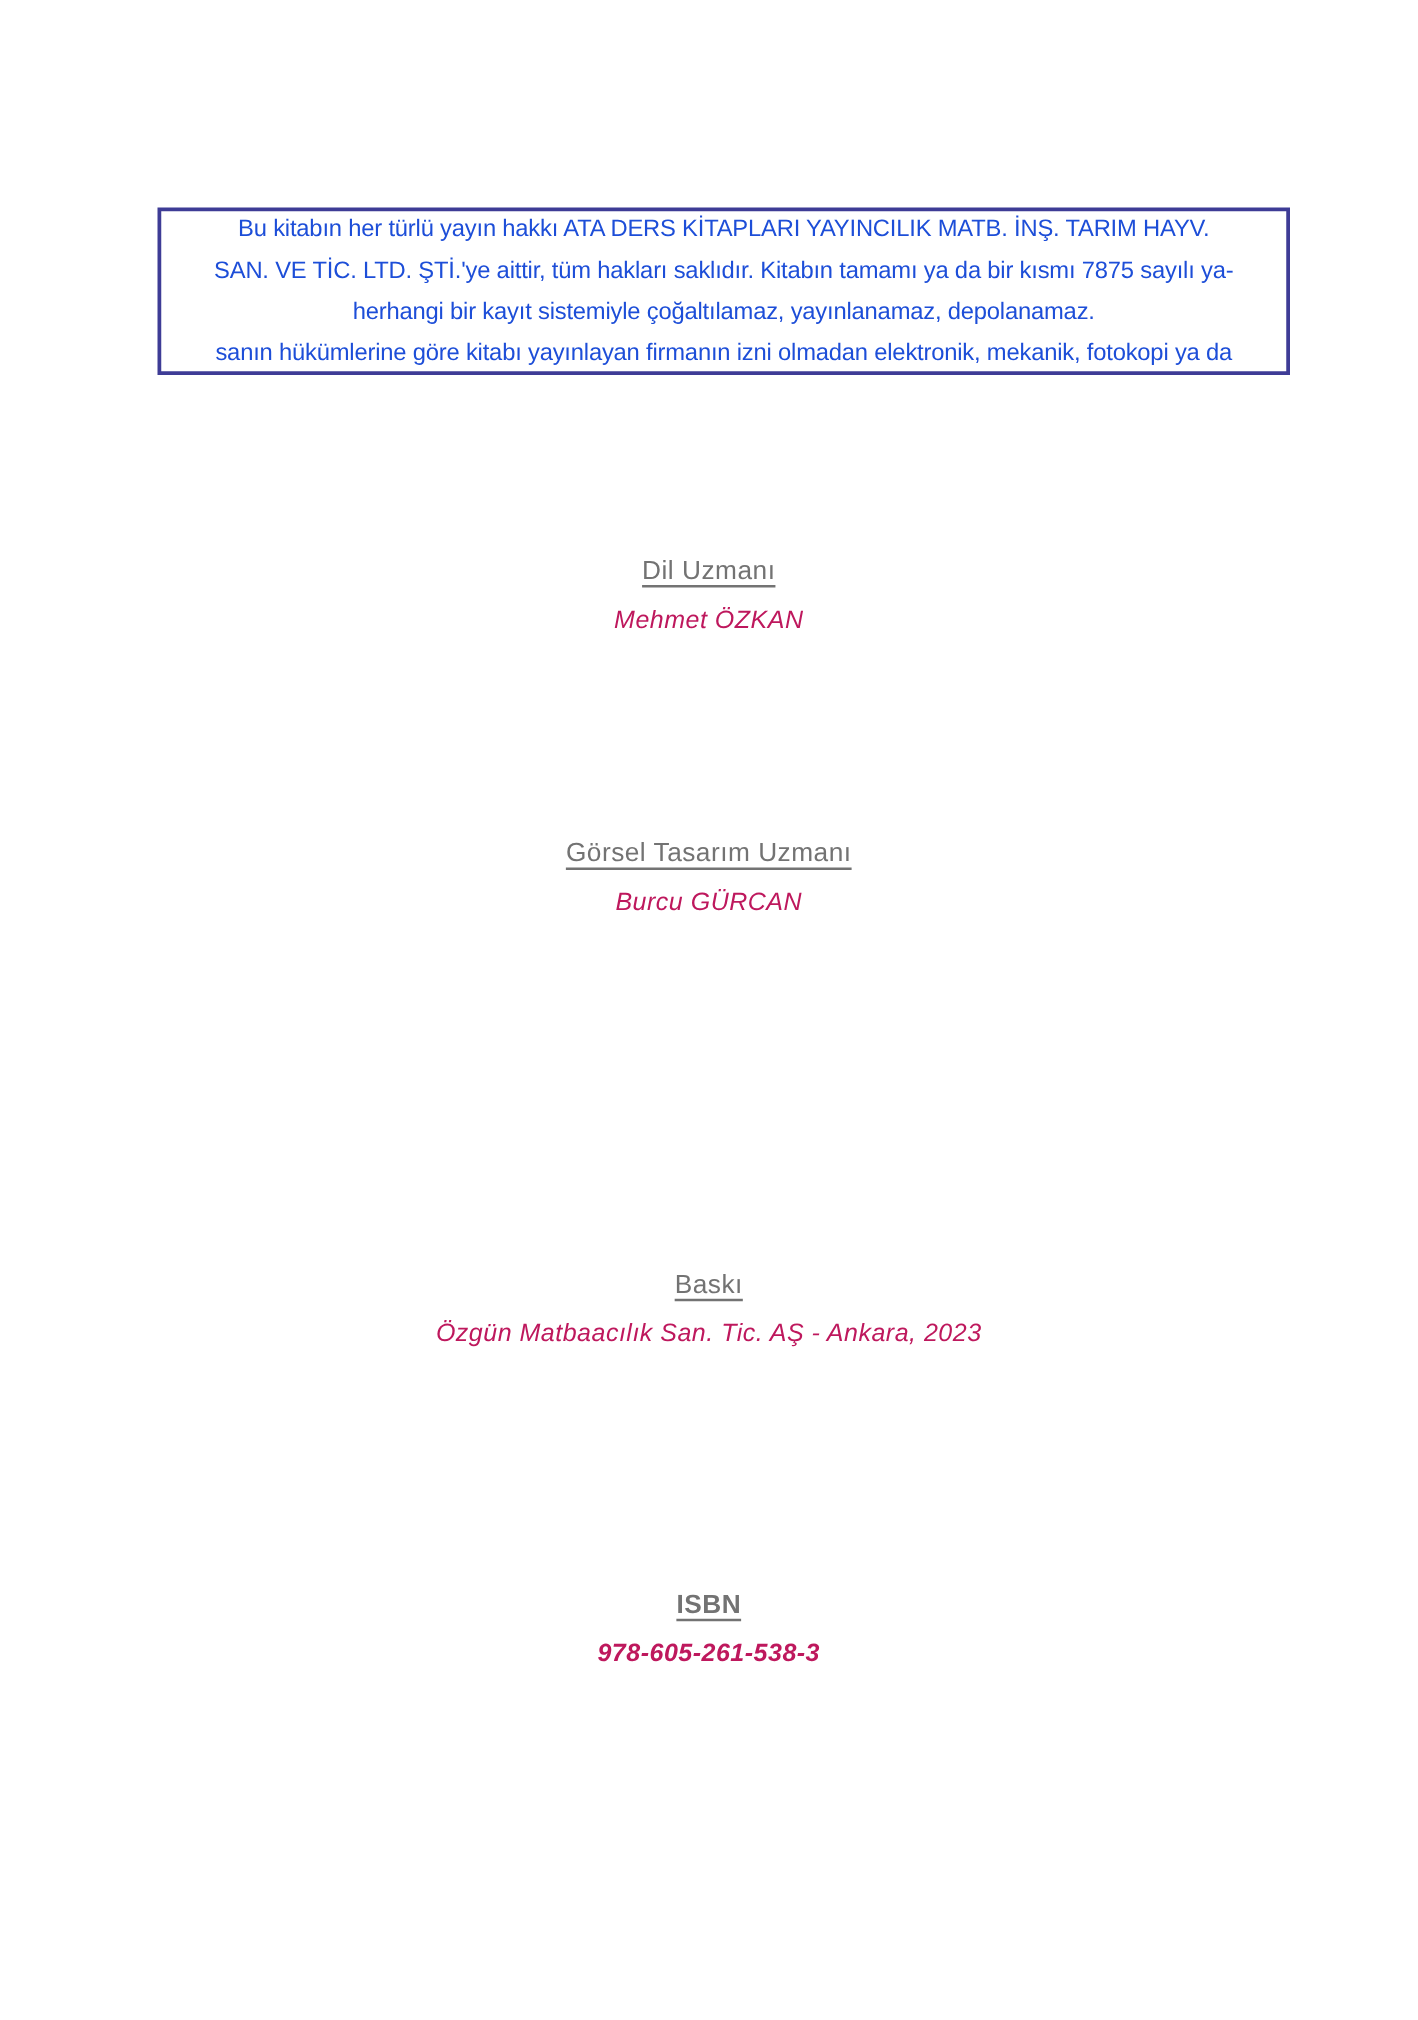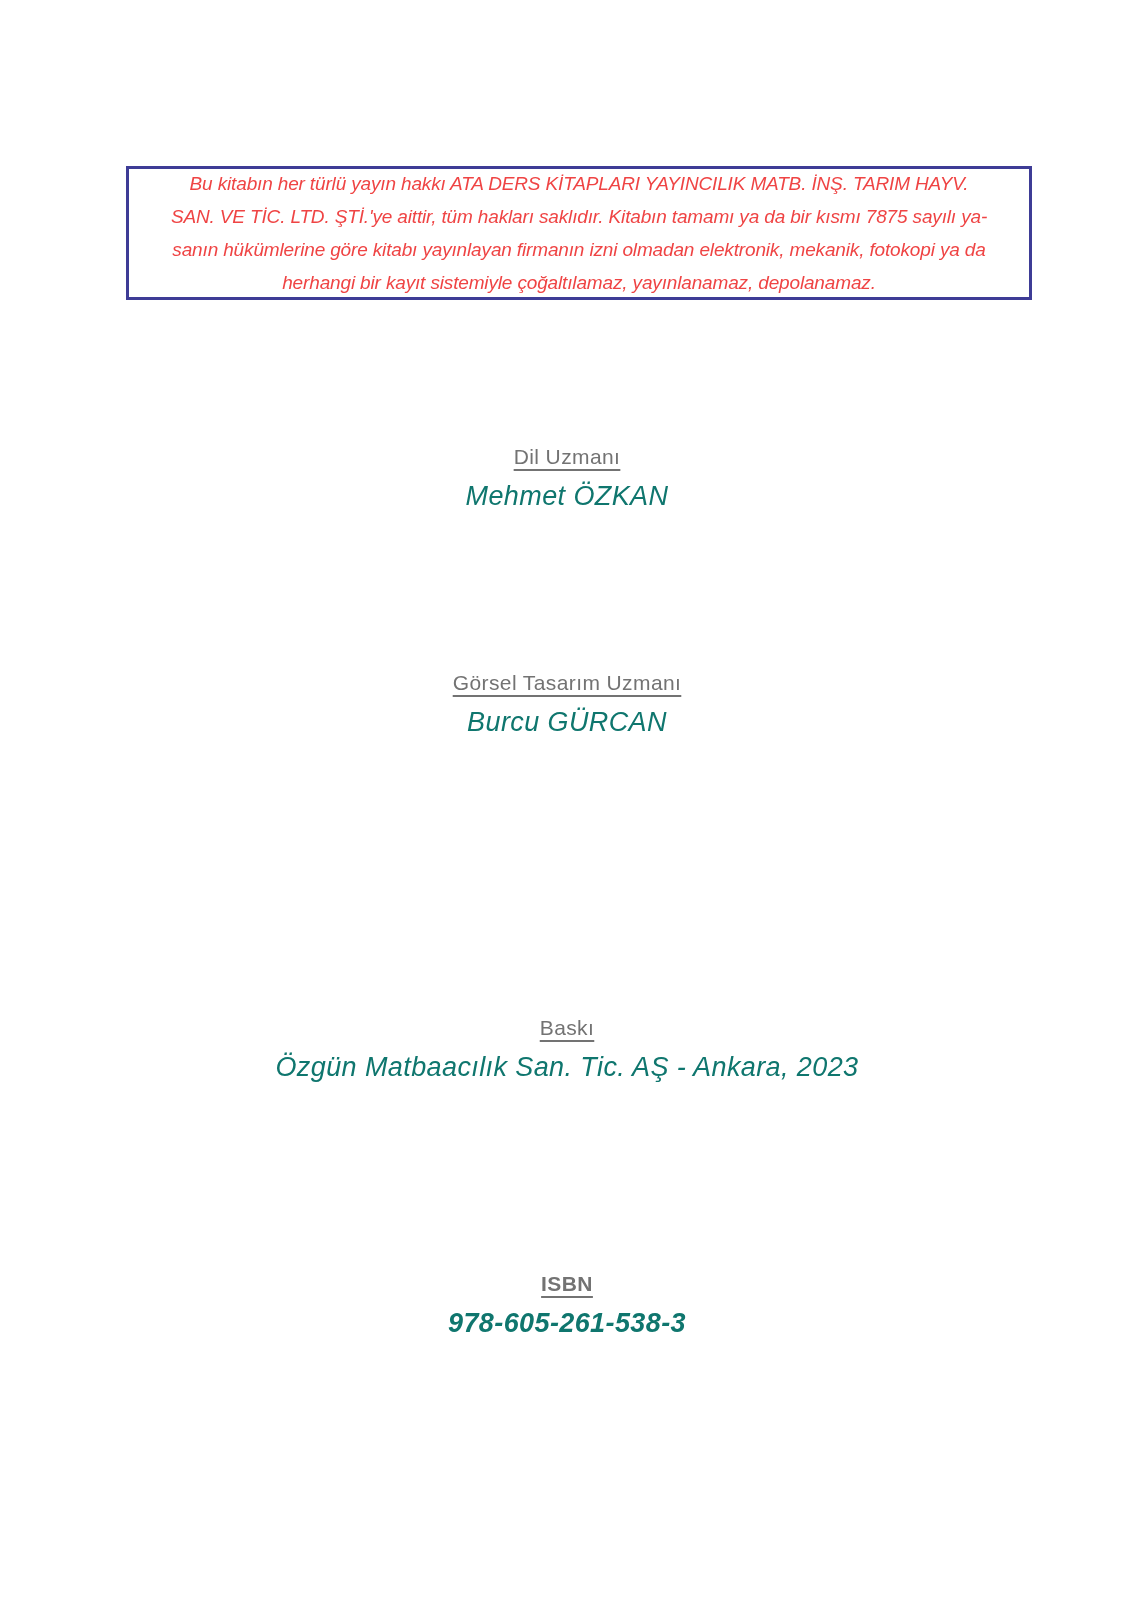--- a/index.html
+++ b/index.html
@@ -29,62 +29,61 @@
     justify-content: center;
     align-items: center;
     padding: 4px 10px;
   }
   .copyright-line {
     font-size: 19px;
     line-height: 33px;
     letter-spacing: -0.15px;
     white-space: nowrap;
     text-align: center;
-    color: #ef4444;
-    font-style: italic;
+    color: #1d4ed8;
   }
   .section {
     position: absolute;
     left: 0;
     right: 0;
     text-align: center;
   }
   .section-heading {
     font-size: 21px;
     line-height: 30px;
     color: #737373;
     text-decoration: underline;
     text-underline-offset: 5px;
     text-decoration-thickness: 1.5px;
     letter-spacing: 0.4px;
     margin: 0 0 8px 0;
   }
   .section-value {
-    font-size: 27px;
+    font-size: 20px;
     line-height: 32px;
     font-style: italic;
-    color: #0f766e;
+    color: #be185d;
     letter-spacing: 0.4px;
     margin: 0;
   }
   .sec-1 { top: 442px; }
   .sec-2 { top: 668px; }
   .sec-3 { top: 1013px; }
   .sec-4 { top: 1269px; font-weight: bold; }
 </style>
 </head>
 <body>
 
 <div class="page" style="background: rgb(255, 255, 255);">
 
   <div class="copyright-box" style="border-color: rgb(62, 60, 150);">
     <div class="copyright-line">Bu kitabın her türlü yayın hakkı ATA DERS KİTAPLARI YAYINCILIK MATB. İNŞ. TARIM HAYV.</div>
     <div class="copyright-line">SAN. VE TİC. LTD. ŞTİ.'ye aittir, tüm hakları saklıdır. Kitabın tamamı ya da bir kısmı 7875 sayılı ya-</div>
+    <div class="copyright-line">herhangi bir kayıt sistemiyle çoğaltılamaz, yayınlanamaz, depolanamaz.</div>
     <div class="copyright-line">sanın hükümlerine göre kitabı yayınlayan firmanın izni olmadan elektronik, mekanik, fotokopi ya da</div>
-    <div class="copyright-line">herhangi bir kayıt sistemiyle çoğaltılamaz, yayınlanamaz, depolanamaz.</div>
   </div>
 
   <div class="section sec-1">
     <div class="section-heading">Dil Uzmanı</div>
     <div class="section-value">Mehmet ÖZKAN</div>
   </div>
 
   <div class="section sec-2">
     <div class="section-heading">Görsel Tasarım Uzmanı</div>
     <div class="section-value">Burcu GÜRCAN</div>

